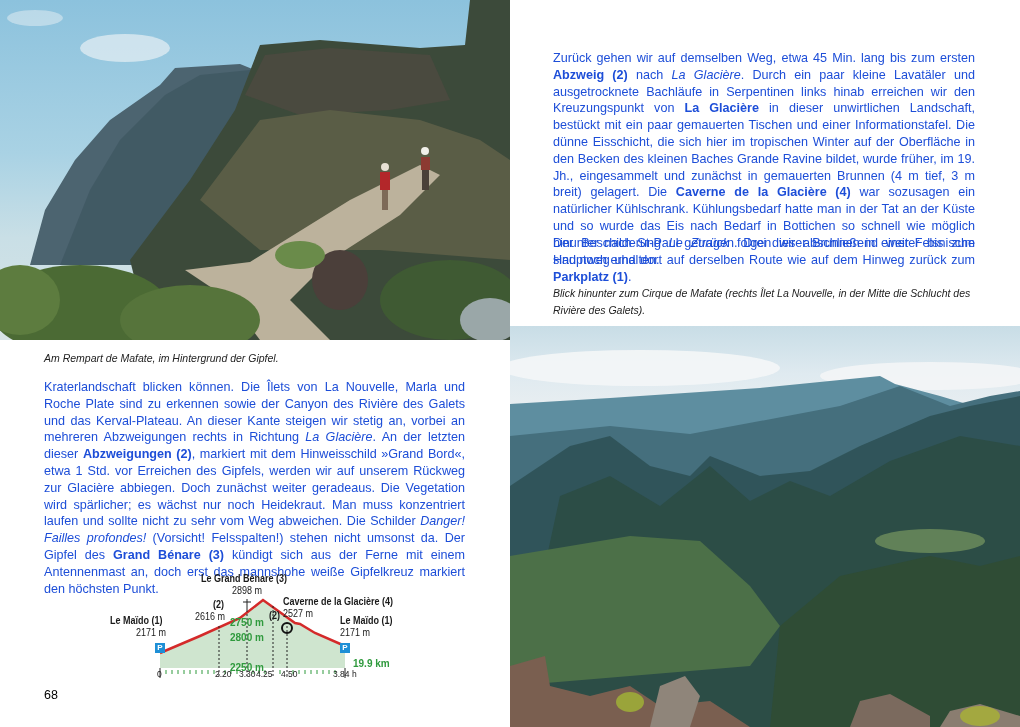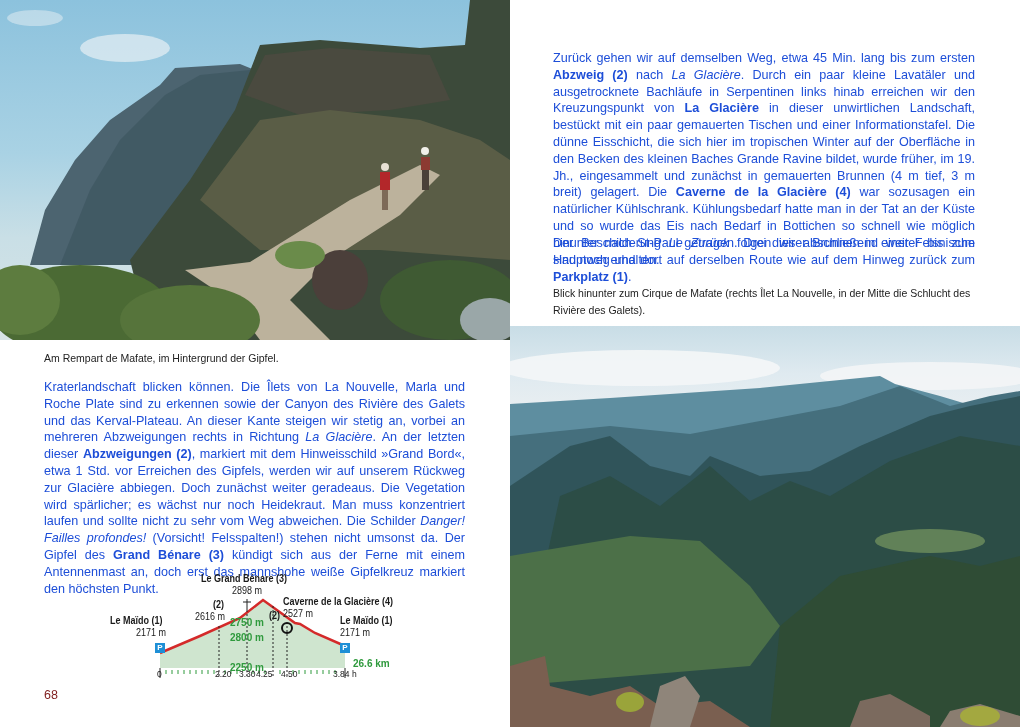--- a/index.html
+++ b/index.html
@@ -13,29 +13,29 @@
     left: 0; top: 0; width: 510px; height: 340px; overflow: hidden;
     background: linear-gradient(180deg, #8cc2dd 0%, #a9d2e4 45%, #c9dfe6 70%, #d7e3e5 100%);
   }
   .photo-right {
     left: 510px; top: 326px; width: 510px; height: 401px; overflow: hidden;
     background: linear-gradient(180deg, #c8dde6 0%, #dfeaf0 12%, #e8eef1 20%, #7aa3b2 28%, #3e6f7e 40%, #2f5a56 60%, #355b3f 80%, #2a4a33 100%);
   }
   .photo-left svg, .photo-right svg { position: absolute; left: 0; top: 0; }
 
   .caption {
-    font-size: 10.5px; line-height: 17px; color: #222;
+    font-style: italic; font-size: 10.5px; line-height: 17px; color: #222;
   }
   .body-text {
     font-size: 12.6px; line-height: 16.8px; text-align: justify; color: #1d4ed8;
   }
   .body-text b { font-weight: bold; }
   .body-text i { font-style: italic; }
 
-  .page-number { left: 44px; top: 688px; font-size: 12.5px; color: #7f1d1d; }
+  .page-number { left: 44px; top: 688px; font-size: 12.5px; color: #000000; }
 
   
   .profile { left: 100px; top: 568px; width: 320px; height: 120px; }
   .pl { position: absolute; font-size: 10px; font-weight: bold; color: #1a1a1a; white-space: nowrap; transform: scaleX(0.9); transform-origin: left top; }
   .pv { position: absolute; font-size: 10px; color: #1a1a1a; white-space: nowrap; transform: scaleX(0.9); transform-origin: left top; }
   .pg { position: absolute; font-size: 10px; color: #2f9a3d; font-weight: bold; white-space: nowrap; }
   .pt { position: absolute; font-size: 8.5px; color: #1a1a1a; white-space: nowrap; }
   .park {
     position: absolute; width: 10px; height: 10px; background: #1e8fd6; color: #fff;
     font-size: 8px; font-weight: bold; text-align: center; line-height: 10px;
@@ -141,21 +141,21 @@
   <span class="pl" style="left:183px; top:28px;">Caverne de la Glacière (4)</span>
   <span class="pv" style="left:183px; top:40px;">2527 m</span>
 
   <span class="pl" style="left:240px; top:47px;">Le Maïdo (1)</span>
   <span class="pv" style="left:240px; top:59px;">2171 m</span>
 
   <span class="pg" style="left:130px; top:49px;">2750 m</span>
   <span class="pg" style="left:130px; top:64px;">2800 m</span>
   <span class="pg" style="left:130px; top:94px;">2250 m</span>
 
-  <span class="pg" style="left:253px; top:90px;">26.6 km</span>
+  <span class="pg" style="left:253px; top:90px;">19.9 km</span>
 
   <span class="pt" style="left:57px; top:101px;">0</span>
   <span class="pt" style="left:115px; top:101px;">2.20</span>
   <span class="pt" style="left:139px; top:101px;">3.30</span>
   <span class="pt" style="left:156px; top:101px;">4.25</span>
   <span class="pt" style="left:181px; top:101px;">4.50</span>
   <span class="pt" style="left:233px; top:101px;">3.84 h</span>
 </div>
 
 <div class="abs page-number">68</div>

